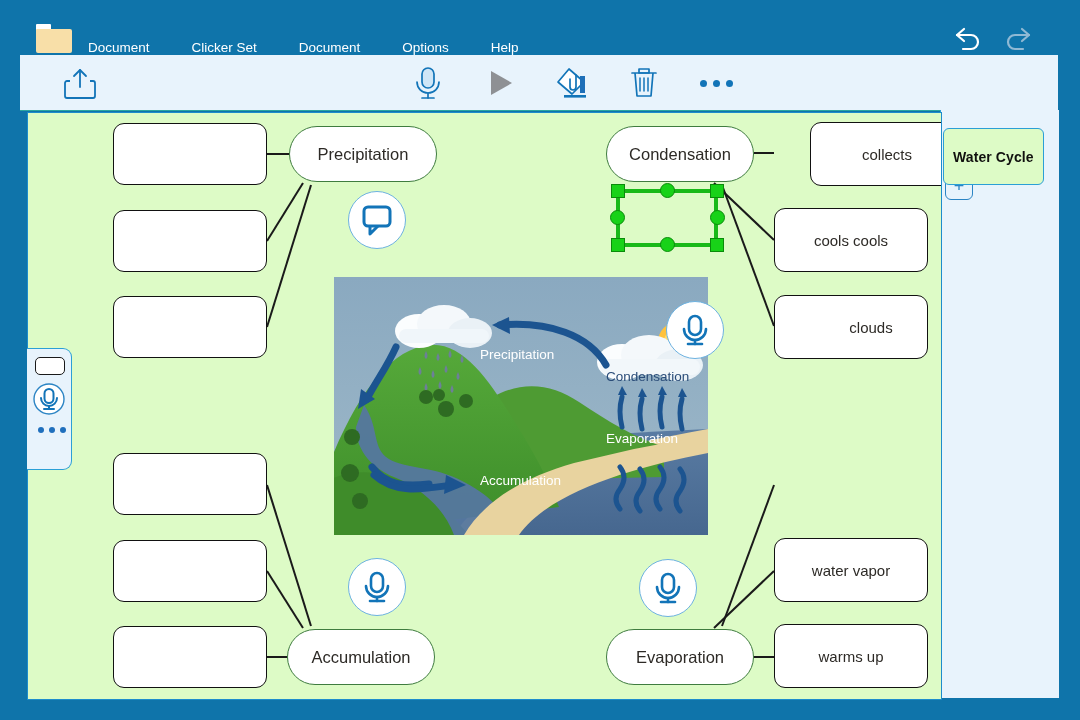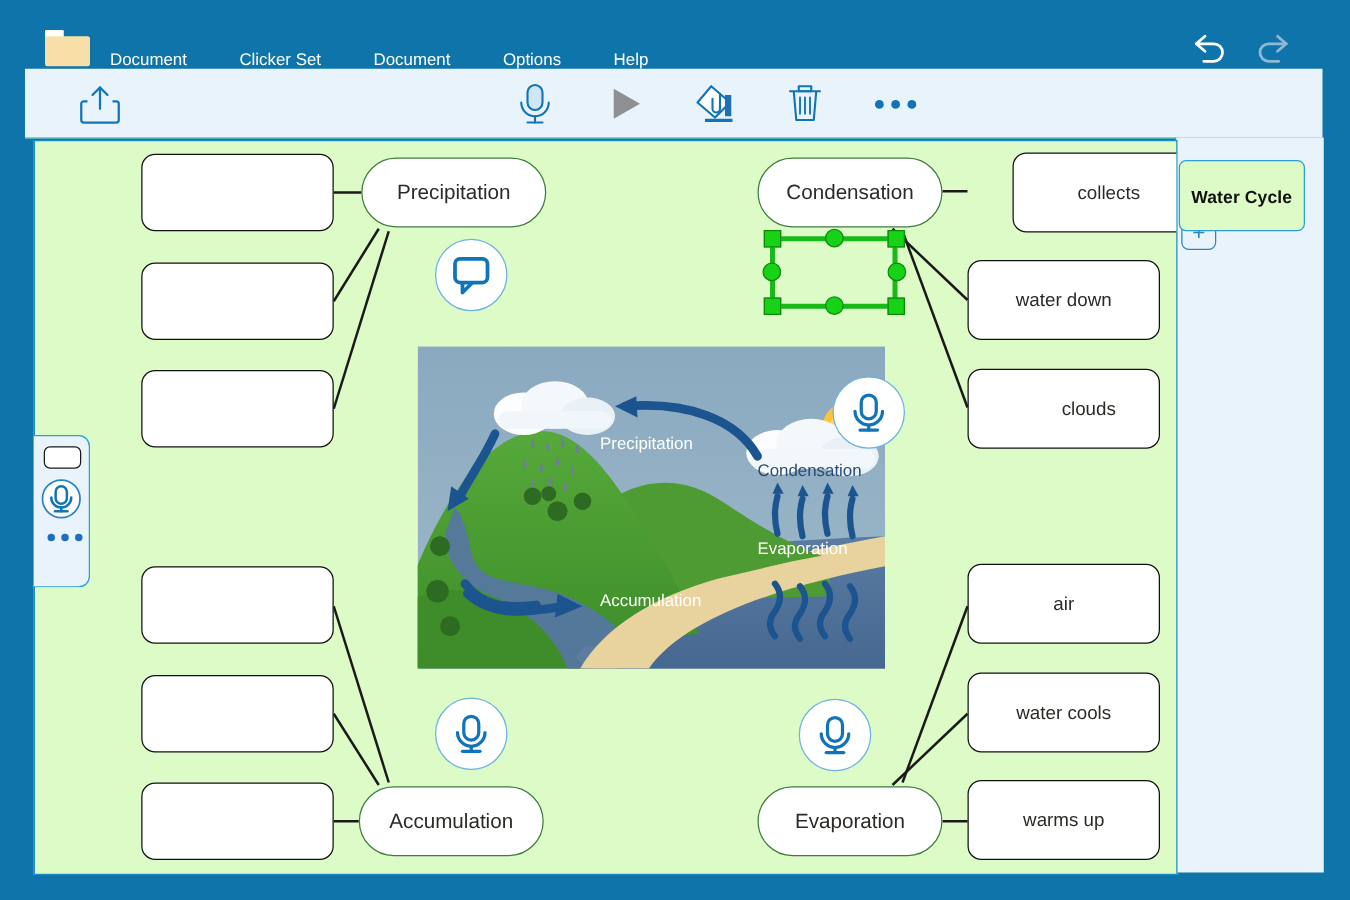--- a/index.html
+++ b/index.html
@@ -349,24 +349,23 @@
     <div class="node empty" style="left:85px;top:340px;width:154px;height:62px;"></div>
     <div class="node empty" style="left:85px;top:427px;width:154px;height:62px;"></div>
     <div class="node empty" style="left:85px;top:513px;width:154px;height:62px;"></div>
 
     <div class="node pill" style="left:261px;top:13px;width:148px;height:56px;">Precipitation</div>
     <div class="node pill" style="left:578px;top:13px;width:148px;height:56px;">Condensation</div>
     <div class="node pill" style="left:259px;top:516px;width:148px;height:56px;">Accumulation</div>
     <div class="node pill" style="left:578px;top:516px;width:148px;height:56px;">Evaporation</div>
 
     <div class="node word" style="left:746px;top:9px;width:154px;height:64px;margin-left:36px;">collects</div>
-    <div class="node word" style="left:746px;top:95px;width:154px;height:64px;">water down</div>
+    <div class="node word" style="left:746px;top:95px;width:154px;height:64px;">cools cools</div>
     <div class="node word" style="left:746px;top:182px;width:154px;height:64px;padding-left:40px;">clouds</div>
-    <div class="node word" style="left:746px;top:338px;width:154px;height:64px;">air</div>
-    <div class="node word" style="left:746px;top:425px;width:154px;height:64px;">water cools</div>
+    <div class="node word" style="left:746px;top:425px;width:154px;height:64px;">water vapor</div>
     <div class="node word" style="left:746px;top:511px;width:154px;height:64px;">warms up</div>
 
     <div class="badge" style="left:320px;top:78px;">
       <svg width="34" height="34" viewBox="0 0 34 34">
         <rect x="4" y="4" width="26" height="19" rx="4" fill="none" stroke="#1274b8" stroke-width="3"></rect>
         <path d="M10 22 L10 31 L18 23" fill="none" stroke="#1274b8" stroke-width="3" stroke-linejoin="round"></path>
       </svg>
     </div>
 
     <div class="badge" style="left:320px;top:445px;">

